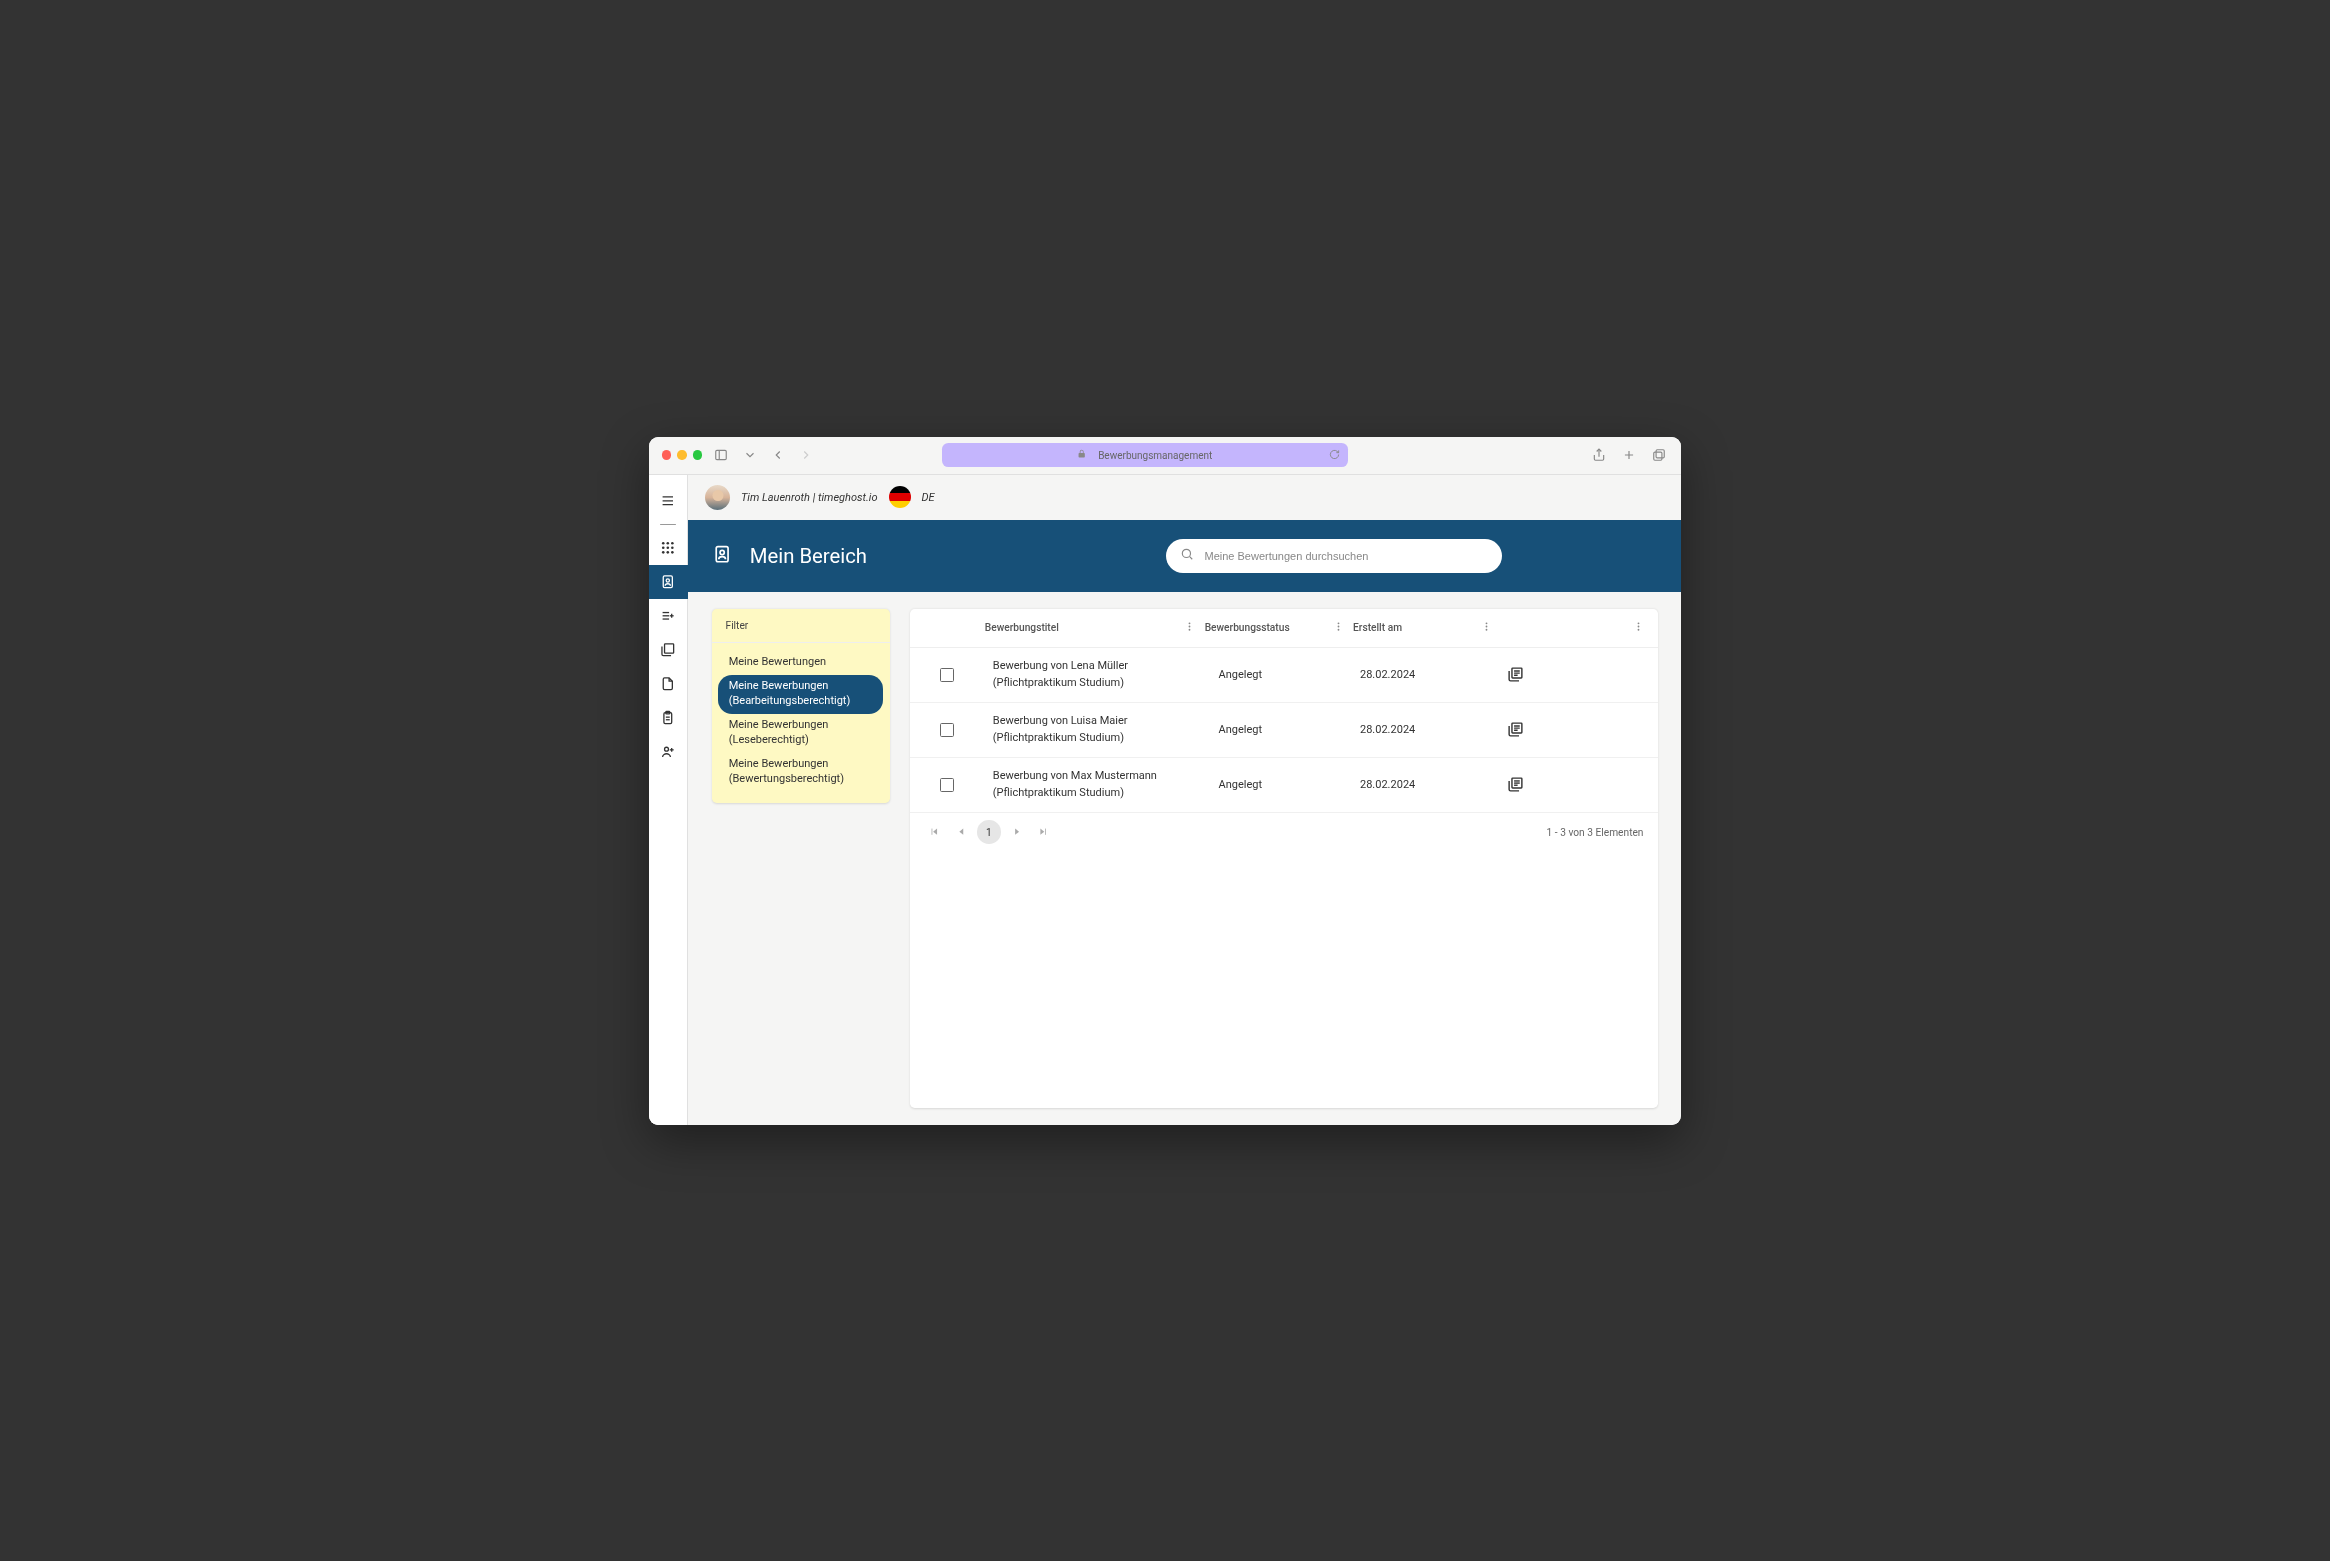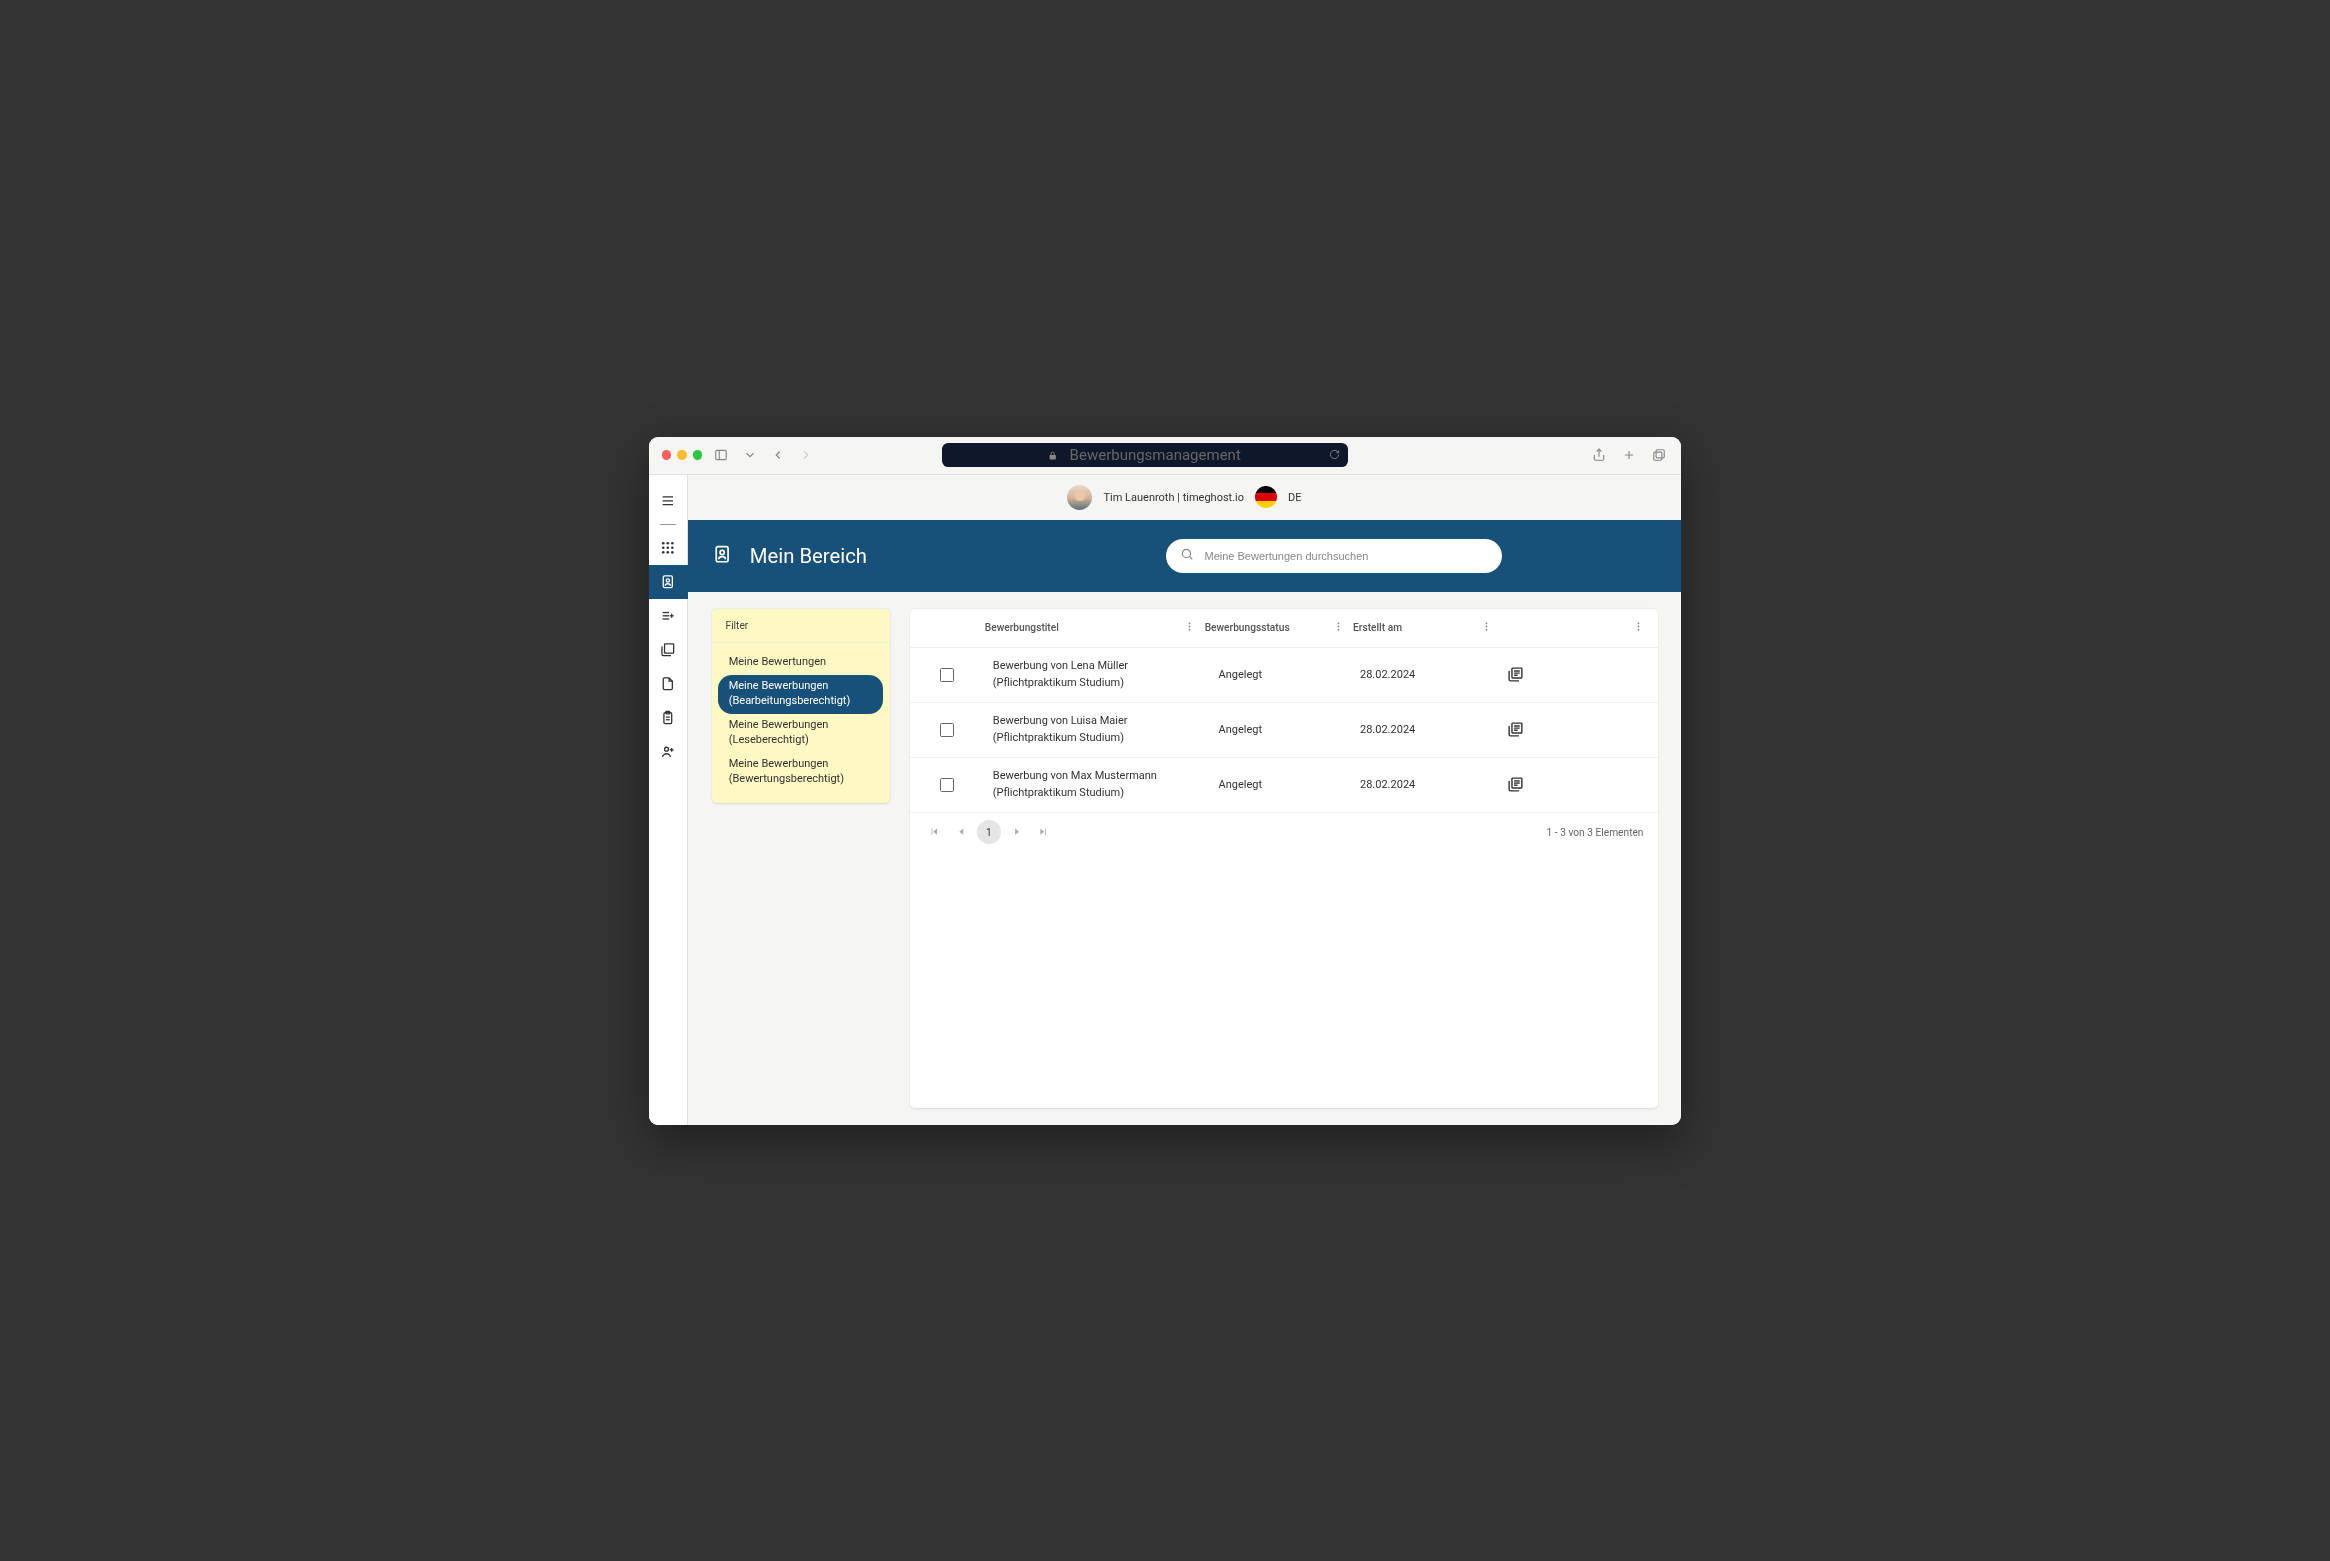--- a/index.html
+++ b/index.html
@@ -31,29 +31,29 @@
 .traffic-light { width: 9.4px; height: 9.4px; border-radius: 50%; }
 .tl-red { background: #ff5f57; }
 .tl-yellow { background: #febc2e; }
 .tl-green { background: #28c840; }
 .chrome-btn { color: #888; width: 19px; height: 19px; display: flex; align-items: center; justify-content: center; cursor: pointer; }
 .chrome-btn svg { width: 14px; height: 14px; }
 .url-bar {
   flex: 0 0 auto;
   width: 406px;
   margin: 0 auto;
-  background: #0f172a;
+  background: #c4b5fd;
   border-radius: 6.3px;
   height: 23.5px;
   display: flex;
   align-items: center;
   justify-content: center;
   gap: 12px;
   color: #666;
-  font-size: 15px;
+  font-size: 10px;
   position: relative;
 }
 .url-bar .lock-icon { color: #888; }
 .url-bar .reload-icon { position: absolute; right: 7.8px; color: #888; }
 .chrome-right { margin-left: auto; display: flex; gap: 11px; align-items: center; }
 
 
 .app-root { flex: 1; display: flex; overflow: hidden; background: #f5f5f4; }
 .icon-rail {
   width: 39px;
@@ -78,23 +78,24 @@
 .rail-active { background: #175078; color: #fff; }
 
 .main-col { flex: 1; display: flex; flex-direction: column; overflow: hidden; }
 
 
 .topbar {
   height: 45px;
   background: #f5f5f4;
   display: flex;
   align-items: center;
-  justify-content: center;
+  justify-content: flex-start;
   padding: 0 17px;
   gap: 11px;
+  font-style: italic;
 }
 .avatar {
   width: 25px; height: 25px; border-radius: 50%;
   background: linear-gradient(180deg,#e8d9c8 0%,#d7b49a 50%,#5a6f7a 100%);
   position: relative;
   overflow: hidden;
 }
 .avatar::after {
   content: "";
   position: absolute; left: 50%; top: 22%; transform: translateX(-50%);

